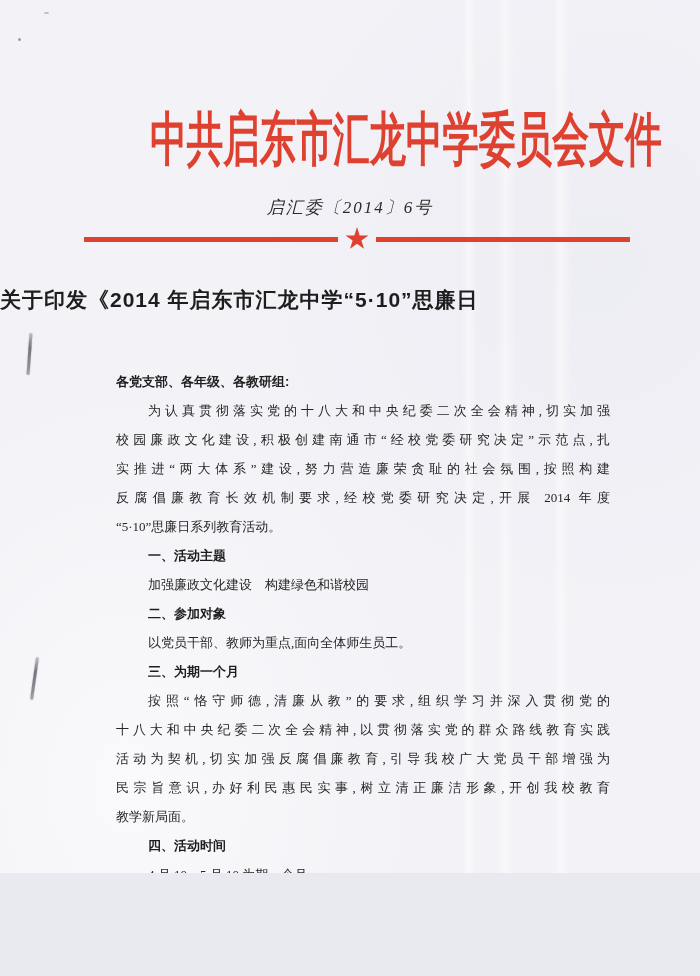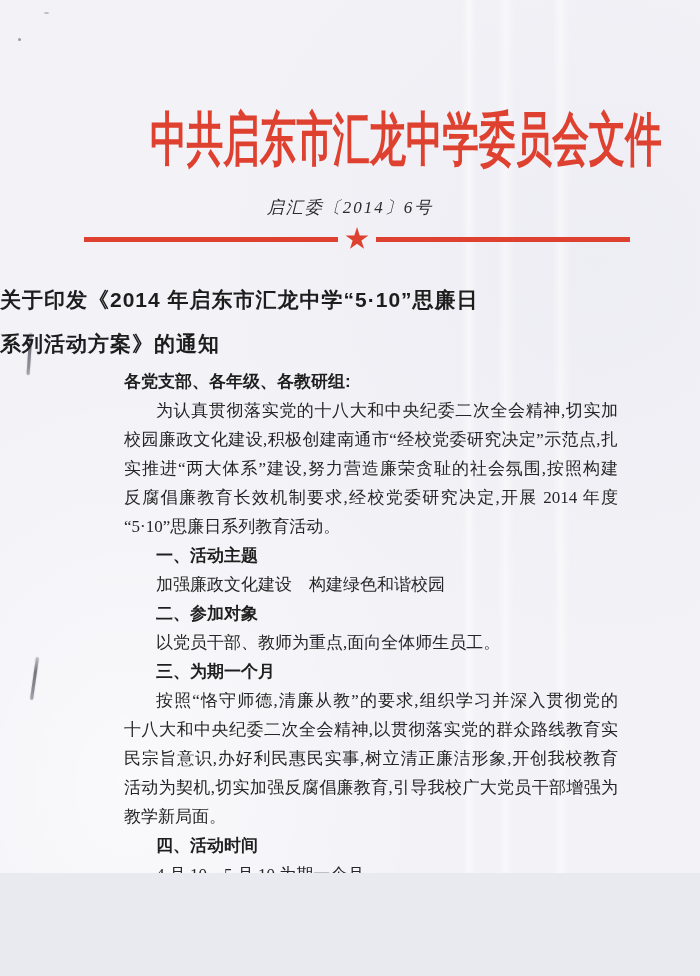--- a/index.html
+++ b/index.html
@@ -58,22 +58,22 @@
   
   .notice-title {
     position: absolute; top: 278px; left: 0; width: 100%;
     font-family: "Liberation Sans", "DejaVu Sans", sans-serif;
     font-weight: 700; font-size: 21px; line-height: 44px;
     color: #1d1d1d; letter-spacing: 1px;
   }
 
   
   .body-block {
-    position: absolute; top: 367px; left: 124px; width: 494px;
-    font-size: 17px; line-height: 29px; color: #262626;
+    position: absolute; top: 367px; left: 116px; width: 494px;
+    font-size: 13px; line-height: 29px; color: #262626;
   }
   .line { height: 29px; overflow: hidden; }
   .line.fill { text-align: justify; text-align-last: justify; }
   .line.indent { text-indent: 32px; }
   .line.salutation, .line.heading {
     font-weight: 700;
     font-family: "Liberation Sans", "DejaVu Sans", sans-serif;
     color: #1e1e1e;
   }
 
@@ -110,37 +110,36 @@
   <div class="doc-number">启汇委〔2014〕6号</div>
 
   <div class="red-rule">
     <span class="seg"></span>
     <span class="star">★</span>
     <span class="seg"></span>
   </div>
 
   <div class="notice-title">
     <div>关于印发《2014 年启东市汇龙中学“5·10”思廉日</div>
-    <div>系列活动方案》的通知</div>
   </div>
 
   <div class="body-block">
     <div class="line salutation">各党支部、各年级、各教研组:</div>
     <div class="line indent fill">为认真贯彻落实党的十八大和中央纪委二次全会精神,切实加强</div>
     <div class="line fill">校园廉政文化建设,积极创建南通市“经校党委研究决定”示范点,扎</div>
     <div class="line fill">实推进“两大体系”建设,努力营造廉荣贪耻的社会氛围,按照构建</div>
     <div class="line fill">反腐倡廉教育长效机制要求,经校党委研究决定,开展 2014 年度</div>
     <div class="line">“5·10”思廉日系列教育活动。</div>
     <div class="line heading indent">一、活动主题</div>
     <div class="line indent">加强廉政文化建设　构建绿色和谐校园</div>
     <div class="line heading indent">二、参加对象</div>
     <div class="line indent">以党员干部、教师为重点,面向全体师生员工。</div>
     <div class="line heading indent">三、为期一个月</div>
     <div class="line indent fill">按照“恪守师德,清廉从教”的要求,组织学习并深入贯彻党的</div>
     <div class="line fill">十八大和中央纪委二次全会精神,以贯彻落实党的群众路线教育实践</div>
+    <div class="line fill">活动为契机,切实加强反腐倡廉教育,引导我校广大党员干部增强为</div>
     <div class="line fill">民宗旨意识,办好利民惠民实事,树立清正廉洁形象,开创我校教育</div>
-    <div class="line fill">活动为契机,切实加强反腐倡廉教育,引导我校广大党员干部增强为</div>
     <div class="line">教学新局面。</div>
     <div class="line heading indent">四、活动时间</div>
     <div class="line indent">4 月 10—5 月 10,为期一个月。</div>
   </div>
 
 </div>
 
 </body></html>

